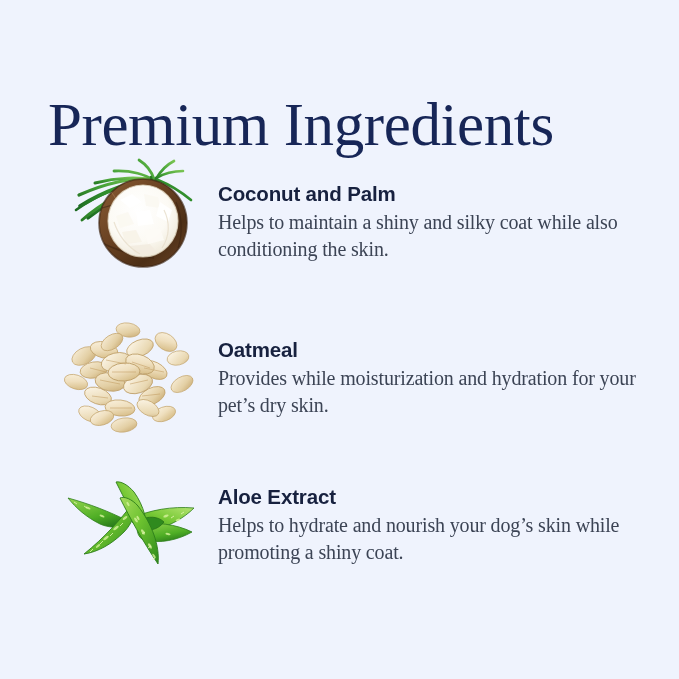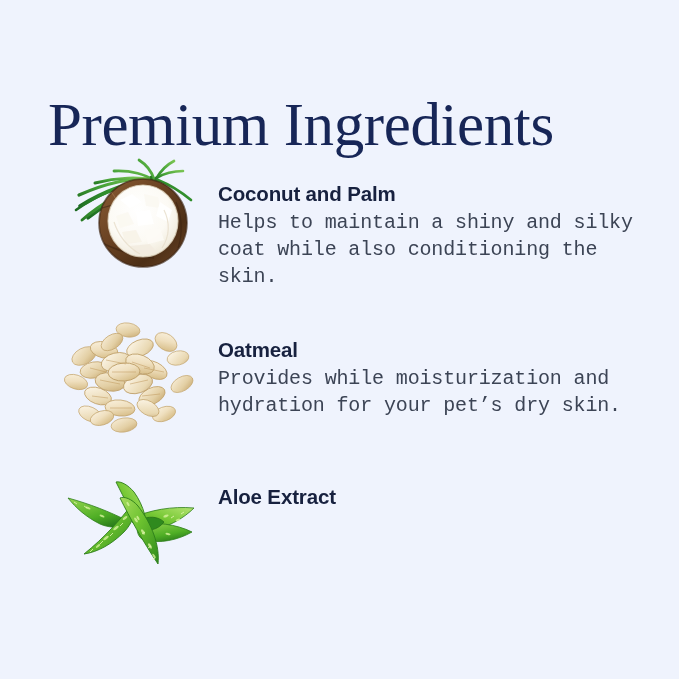--- a/index.html
+++ b/index.html
@@ -76,21 +76,21 @@
   .ingredient-name {
     font-family: "Liberation Sans", sans-serif;
     font-size: 20.5px;
     font-weight: bold;
     color: #17213f;
     letter-spacing: -0.15px;
     line-height: 1.22;
     margin: 0 0 3px 0;
   }
   .ingredient-desc {
-    font-family: Liberation Mono, monospace;
+    font-family: Liberation Serif, serif;
     font-size: 20px;
     font-weight: 400;
     color: #3c4455;
     line-height: 1.36;
     letter-spacing: -0.15px;
     margin: 0;
     max-width: 420px;
   }
   .row-0 .ingredient-text { top: 33px; }
   .row-1 .ingredient-text { top: 25px; }
@@ -327,17 +327,18 @@
               <path d="M20 34 l3 2"></path>
               <path d="M30 38 l3 2"></path>
               <path d="M130 44 l-3 2"></path>
               <path d="M120 48 l-3 2"></path>
             </g>
           </g>
         </svg>
       </div>
       <div class="ingredient-text">
         <p class="ingredient-name">Aloe Extract</p>
+        <p class="ingredient-desc">Helps to hydrate and nourish your dog’s skin while promoting a shiny coat.</p>
       </div>
     </div>
 
   </div>
 </div>
 
 </body></html>

